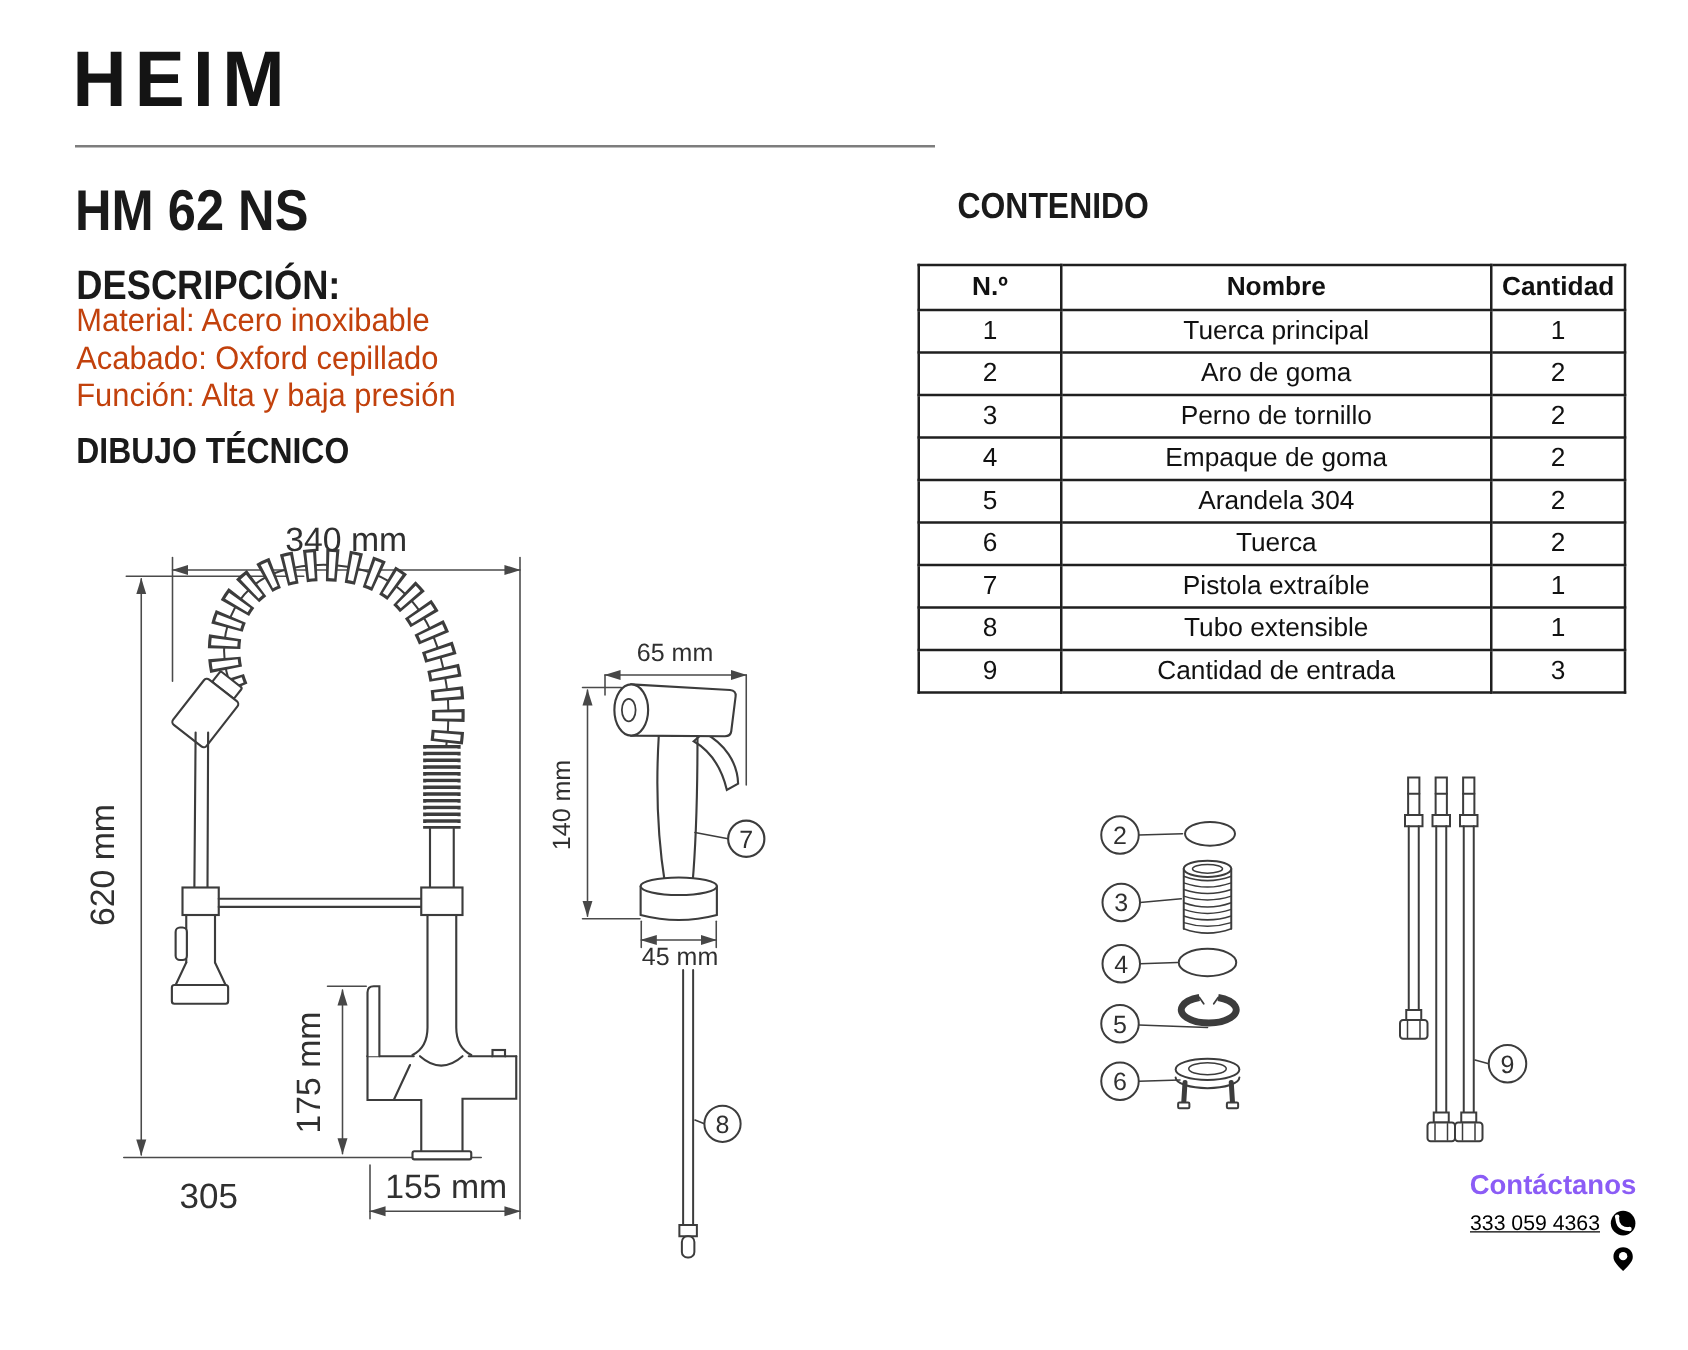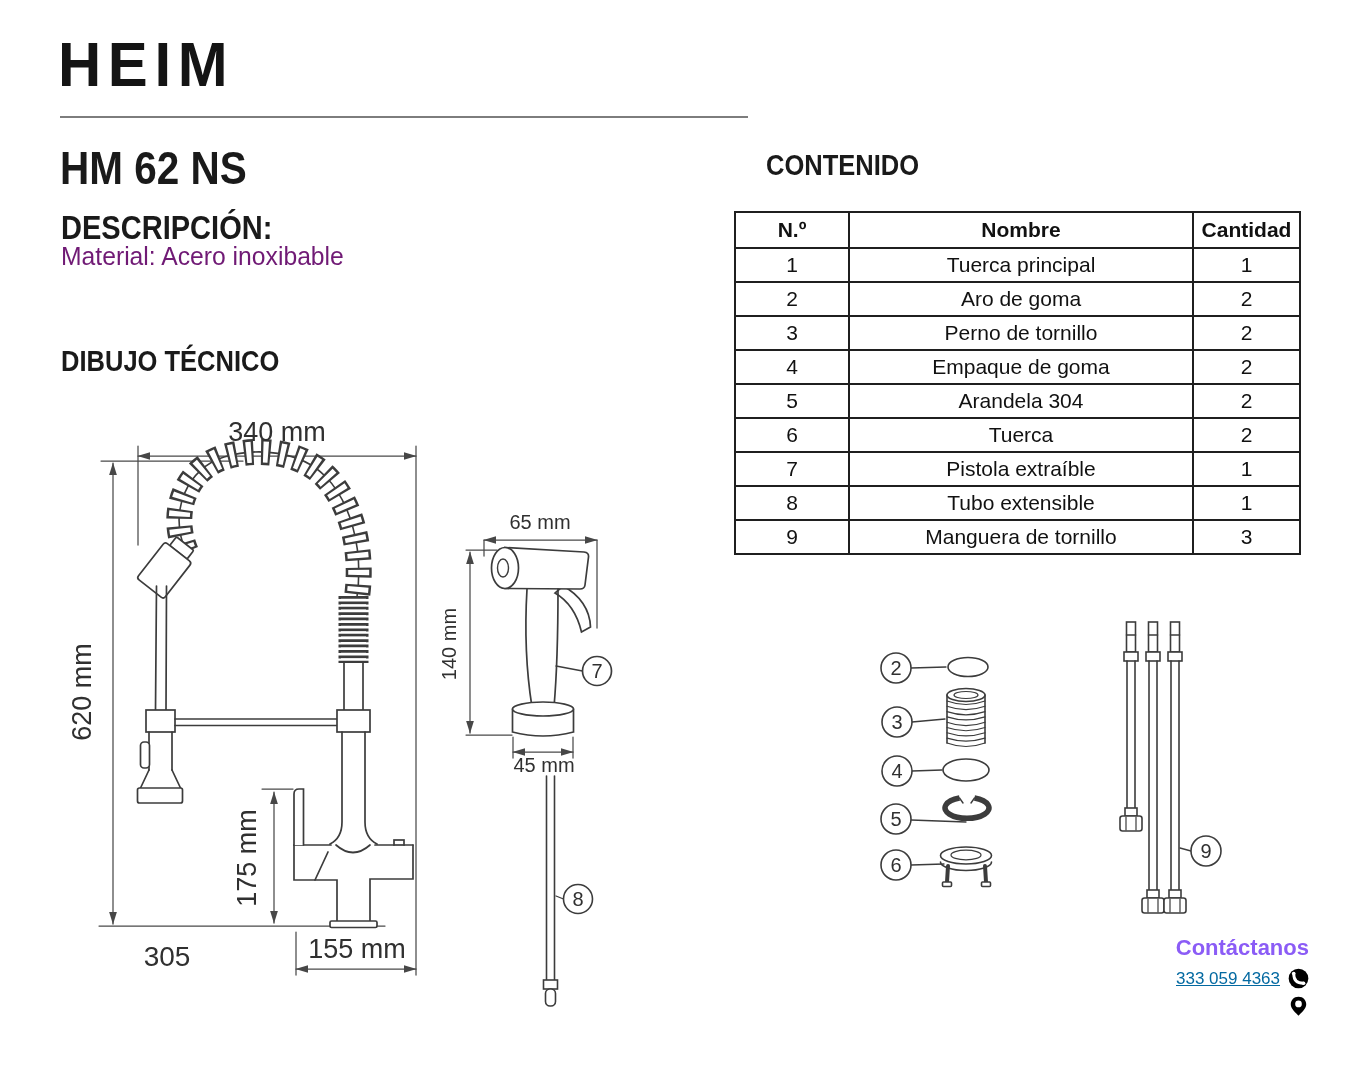--- a/index.html
+++ b/index.html
@@ -11,50 +11,52 @@
   .abs { position:absolute; }
   .cond { display:inline-block; transform:scaleX(0.88); transform-origin:0 50%; white-space:nowrap; }
   .cond95 { display:inline-block; transform:scaleX(0.95); transform-origin:0 50%; white-space:nowrap; }
 
   .logo { left:58px; top:28px; font-size:63px; font-weight:800; letter-spacing:7px; color:#141414;
           transform:scaleX(0.95); transform-origin:0 0; }
   .brand-rule { left:60px; top:116px; width:688px; height:2px; background:#7d7d7d; }
 
   .model-title { left:60px; top:141px; font-size:46px; font-weight:700; }
   .desc-heading { left:61px; top:209px; font-size:33px; font-weight:700; }
-  .desc-lines { left:61px; top:241px; font-size:26px; line-height:30px; color:#701a75; }
+  .desc-lines { left:61px; top:241px; font-size:26px; line-height:30px; color:#c2410c; }
   .drawing-heading { left:61px; top:345px; font-size:29px; font-weight:700; }
   .contents-heading { left:722px; top:149px; font-size:29px; font-weight:700;margin-left:44px; }
 
   table.contents { position:absolute; left:734px; top:211px; width:565px;
     border-collapse:collapse; font-size:21px; color:#111; table-layout:fixed; }
   table.contents th, table.contents td {
     border:2px solid #1f1f1f; text-align:center; vertical-align:middle; padding:0; }
   table.contents th { height:36px; font-weight:700; }
   table.contents td { height:34px; font-weight:400; }
 
   .contact { right:41px; top:935px; text-align:right; width:430px; }
   .contact-title { font-size:22px; font-weight:700; color:#8b5cf6; margin-bottom:5px; }
   .contact-row { position:relative; padding-right:29px; margin:7px 0; font-size:16.5px; color:#222; line-height:21px; }
   .contact-row .cicon { position:absolute; right:0; top:0; width:21px; height:21px; }
-  .phone-link { text-decoration:underline; font-size:17px; color:#0369a1; }
+  .phone-link { text-decoration:underline; font-size:17px; color:#000000; }
 
   svg text.dt { font-family:"Liberation Sans", sans-serif; fill:#303030; }
   .f27 { font-size:27px; } .f28 { font-size:28px; } .f20 { font-size:20px; } .fc { font-size:20px; }
 </style>
 </head>
 <body>
 
 <div class="abs logo" aria-label="HEIM">HEIM</div>
 <div class="abs brand-rule"></div>
 
 <div class="abs model-title"><span class="cond">HM 62 NS</span></div>
 <div class="abs desc-heading"><span class="cond">DESCRIPCIÓN:</span></div>
 <div class="abs desc-lines">
   <div><span class="cond95">Material: Acero inoxibable</span></div>
+  <div><span class="cond95">Acabado: Oxford cepillado</span></div>
+  <div><span class="cond95">Función: Alta y baja presión</span></div>
 </div>
 <div class="abs drawing-heading"><span class="cond">DIBUJO TÉCNICO</span></div>
 
 <div class="abs contents-heading"><span class="cond">CONTENIDO</span></div>
 <table class="contents">
   <colgroup>
       <col style="width:114px">
       <col style="width:344px">
       <col style="width:107px">
     </colgroup>
@@ -101,21 +103,21 @@
         <td>Pistola extraíble</td>
         <td>1</td>
       </tr>
     <tr>
         <td>8</td>
         <td>Tubo extensible</td>
         <td>1</td>
       </tr>
     <tr>
         <td>9</td>
-        <td>Manguera de tornillo</td>
+        <td>Cantidad de entrada</td>
         <td>3</td>
       </tr>
   </tbody>
 </table>
 
 <svg class="abs" style="left:0;top:0" width="1350" height="1080" viewBox="0 0 1350 1080">
   <defs>
     <marker id="ar" viewBox="0 0 12 9" refX="11.5" refY="4.5" markerWidth="13" markerHeight="10" orient="auto-start-reverse" markerUnits="userSpaceOnUse">
       <path d="M0,0.8 L12,4.5 L0,8.2 Z" fill="#474747"></path>
     </marker>

